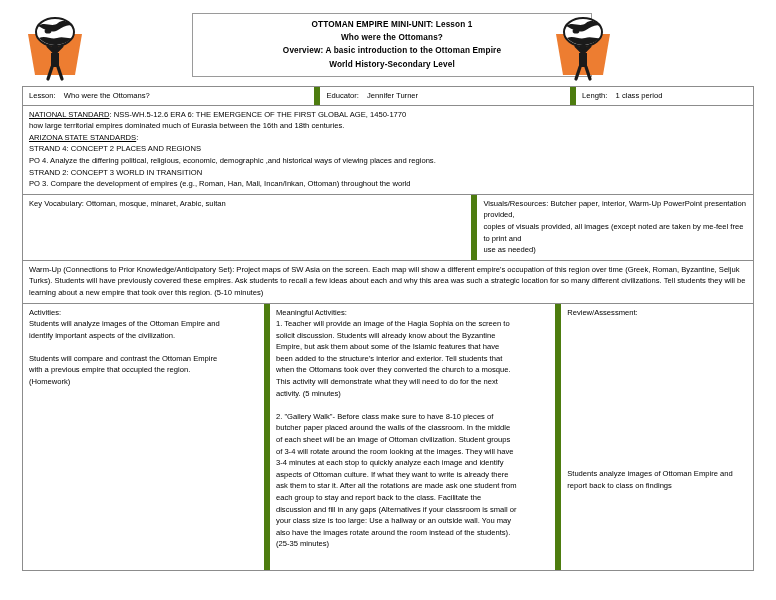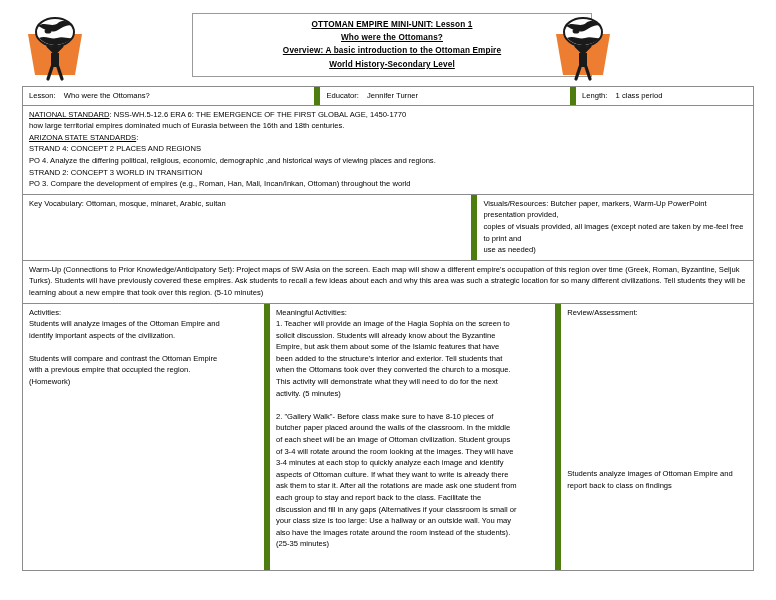--- a/index.html
+++ b/index.html
@@ -38,21 +38,20 @@
     padding: 4px 4px 5px 4px;
     text-align: center;
     background: #ffffff;
   }
   .title-line {
     font-size: 8.2px;
     font-weight: bold;
     line-height: 13.2px;
     letter-spacing: .15px;
     white-space: nowrap;
-    text-decoration: underline;
   }
 
   .clipart {
     position: absolute;
     top: 4px;
     width: 86px;
     height: 74px;
   }
   .clipart.left  { left: -10px; }
   .clipart.right { left: 518px; }
@@ -182,21 +181,21 @@
         <div class="line">STRAND 4: CONCEPT 2 PLACES AND REGIONS</div>
         <div class="line">PO 4. Analyze the differing political, religious, economic, demographic ,and  historical ways of viewing places and regions.</div>
         <div class="line">STRAND 2: CONCEPT 3 WORLD IN TRANSITION</div>
         <div class="line">PO 3. Compare the development of empires (e.g., Roman, Han, Mali, Incan/Inkan, Ottoman) throughout the world</div>
       </div>
     </div>
 
     <div class="row">
       <div class="cell c-vocab">Key Vocabulary: Ottoman, mosque, minaret, Arabic, sultan</div>
       <div class="cell c-visual">
-        <div>Visuals/Resources:  Butcher paper, markers, Warm-Up PowerPoint presentation provided,</div>
+        <div>Visuals/Resources:  Butcher paper, interior, Warm-Up PowerPoint presentation provided,</div>
         <div>copies of visuals provided, all images (except noted are taken by me-feel free to print and</div>
         <div>use as needed)</div>
       </div>
     </div>
 
     <div class="row">
       <div class="cell c-warmup">Warm-Up (Connections to Prior Knowledge/Anticipatory Set):  Project maps of SW Asia on the screen.  Each map will show a different empire's occupation of this region over time (Greek, Roman, Byzantine, Seljuk Turks).  Students will have previously covered these empires. Ask students to recall a few ideas about each and why this area was such a strategic location for so many different civilizations.  Tell students they will be learning about a new empire that took over this region. (5-10 minutes)</div>
     </div>
 
     <div class="row">

